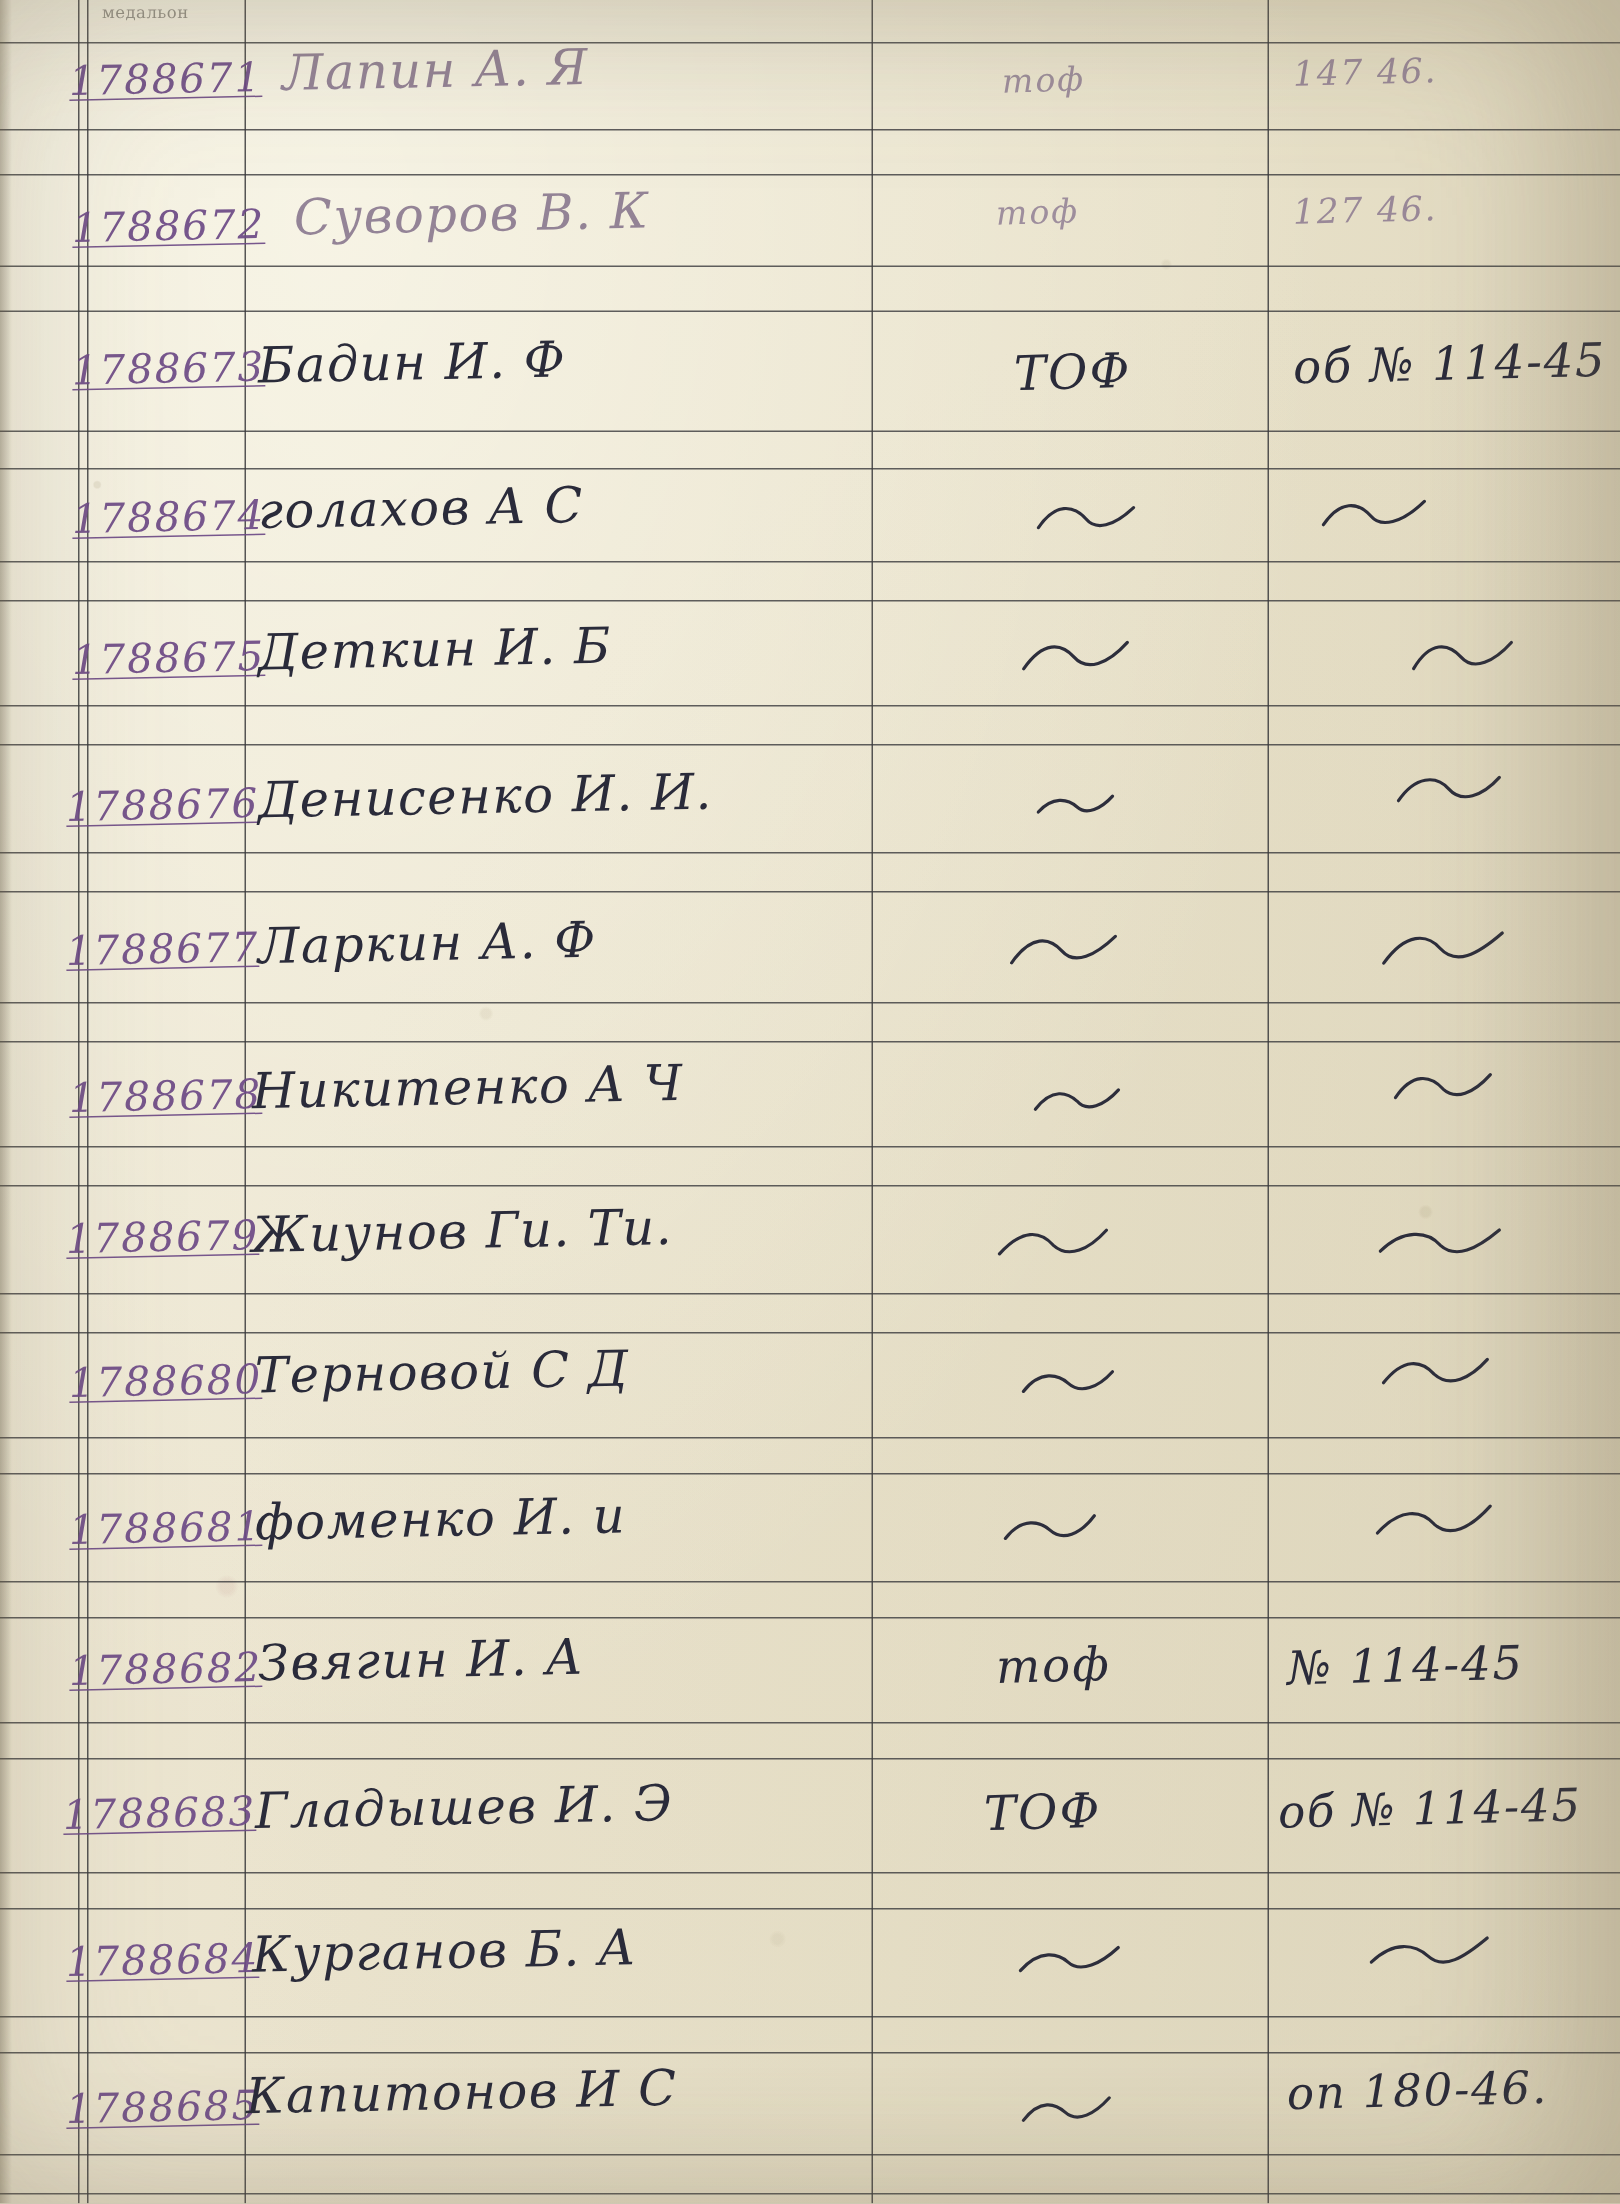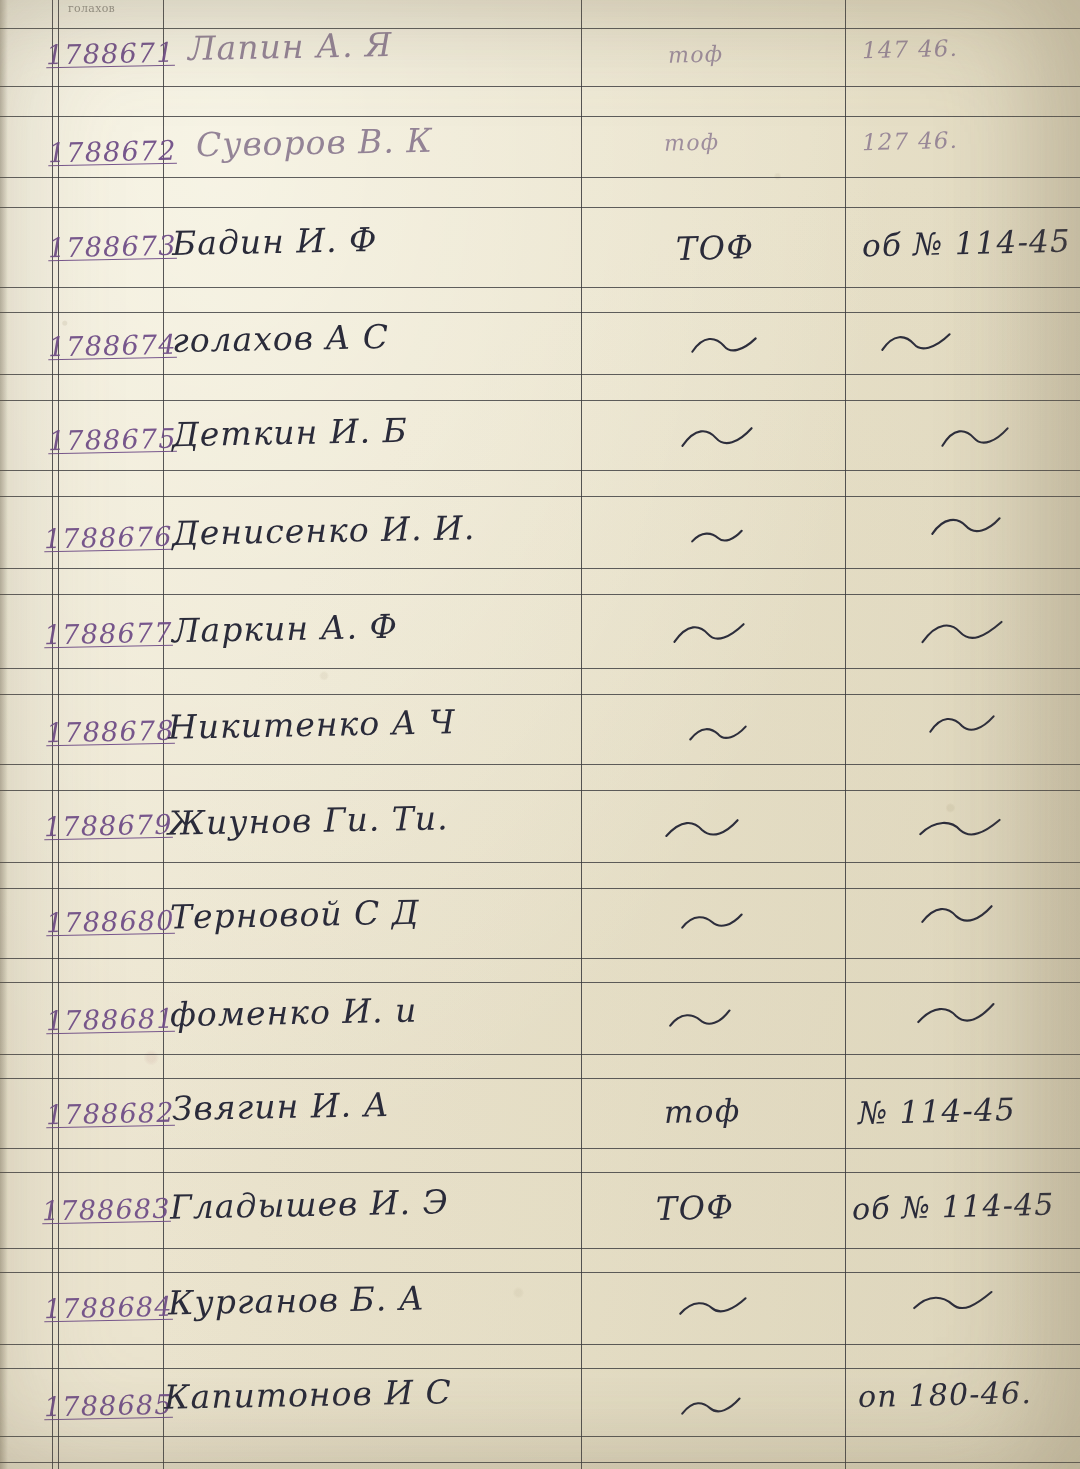--- a/index.html
+++ b/index.html
@@ -169,21 +169,21 @@
   <div class="rule" style="top:1462px; width:1080px;"></div>
 
   <div class="vline" style="left:52px;  height:1469px;"></div>
   <div class="vline double" style="left:58px; height:1469px;"></div>
   <div class="vline" style="left:163px; height:1469px;"></div>
   <div class="vline" style="left:581px; height:1469px;"></div>
   <div class="vline" style="left:845px; height:1469px;"></div>
 
   <div class="binding"></div>
 
-  <div class="hdr-text" style="left:68px; top:2px;">голахов</div>
+  <div class="hdr-text" style="left:68px; top:2px;">медальон</div>
 
   <div class="hw hw-num" style="left:46px;  top:40px;">1788671</div>
   <div class="hw hw-name faint" style="left:188px; top:30px;">Лапин  А. Я</div>
   <div class="hw hw-mid faint" style="left:668px; top:44px;">тоф</div>
   <div class="hw hw-right faint" style="left:862px; top:38px;">147    46.</div>
 
   <div class="hw hw-num" style="left:48px;  top:138px;">1788672</div>
   <div class="hw hw-name faint" style="left:196px; top:126px;">Суворов В. К</div>
   <div class="hw hw-mid faint" style="left:664px; top:132px;">тоф</div>
   <div class="hw hw-right faint" style="left:862px; top:130px;">127    46.</div>

